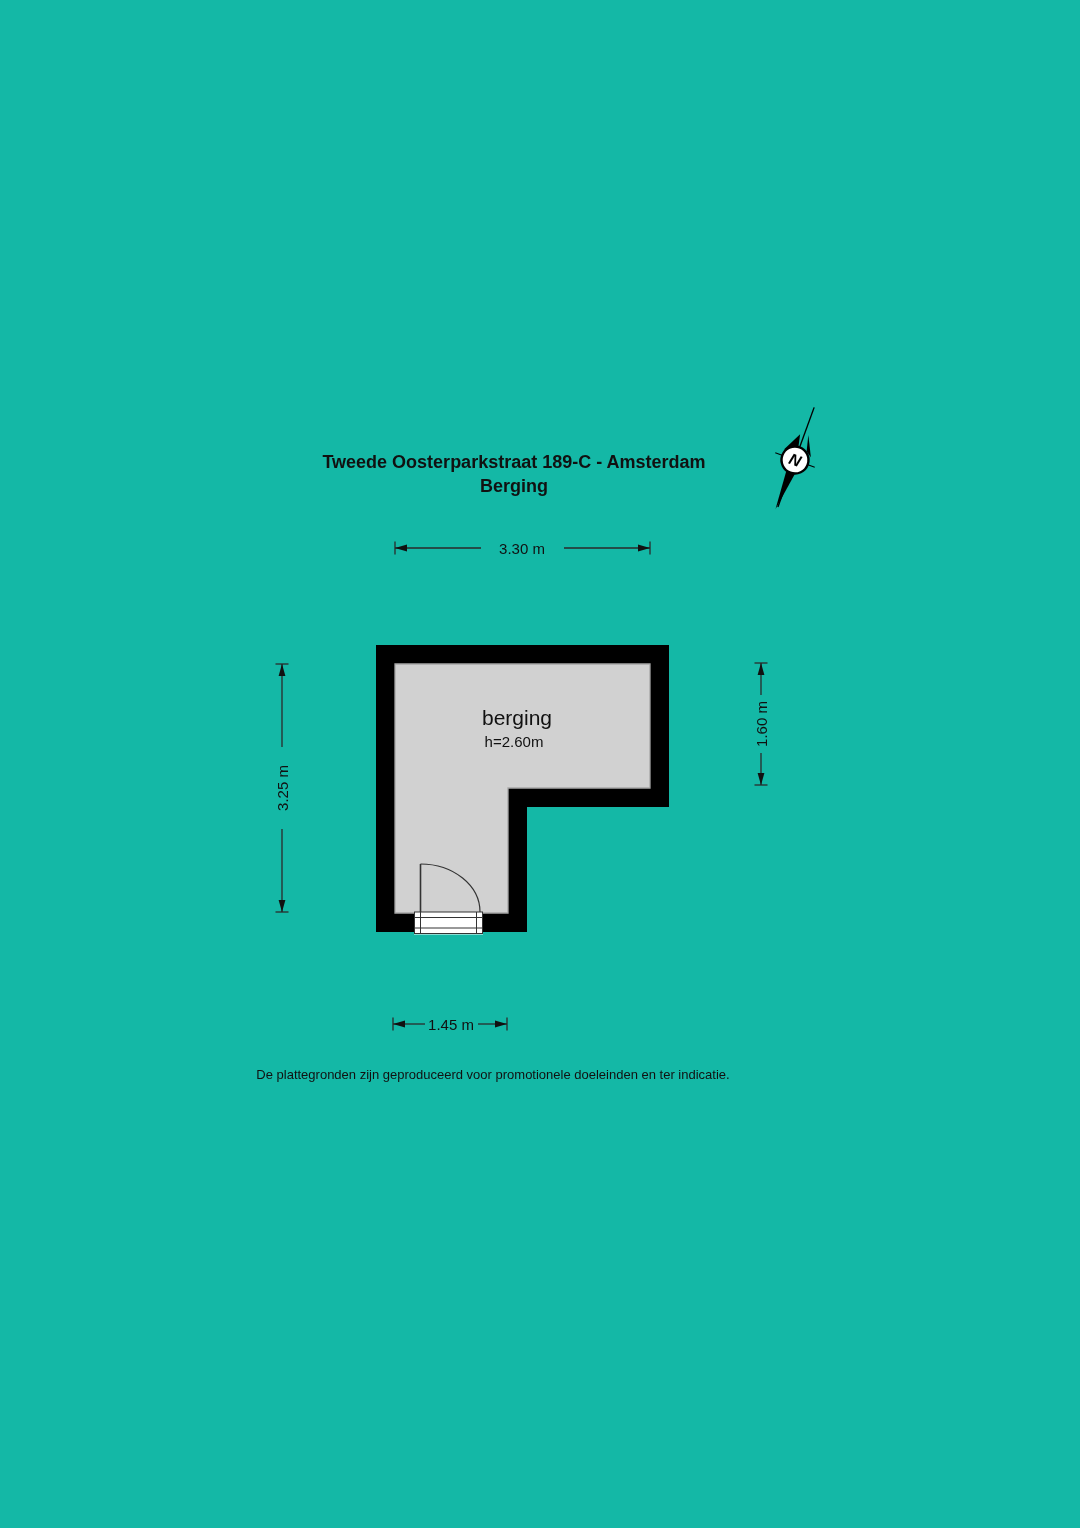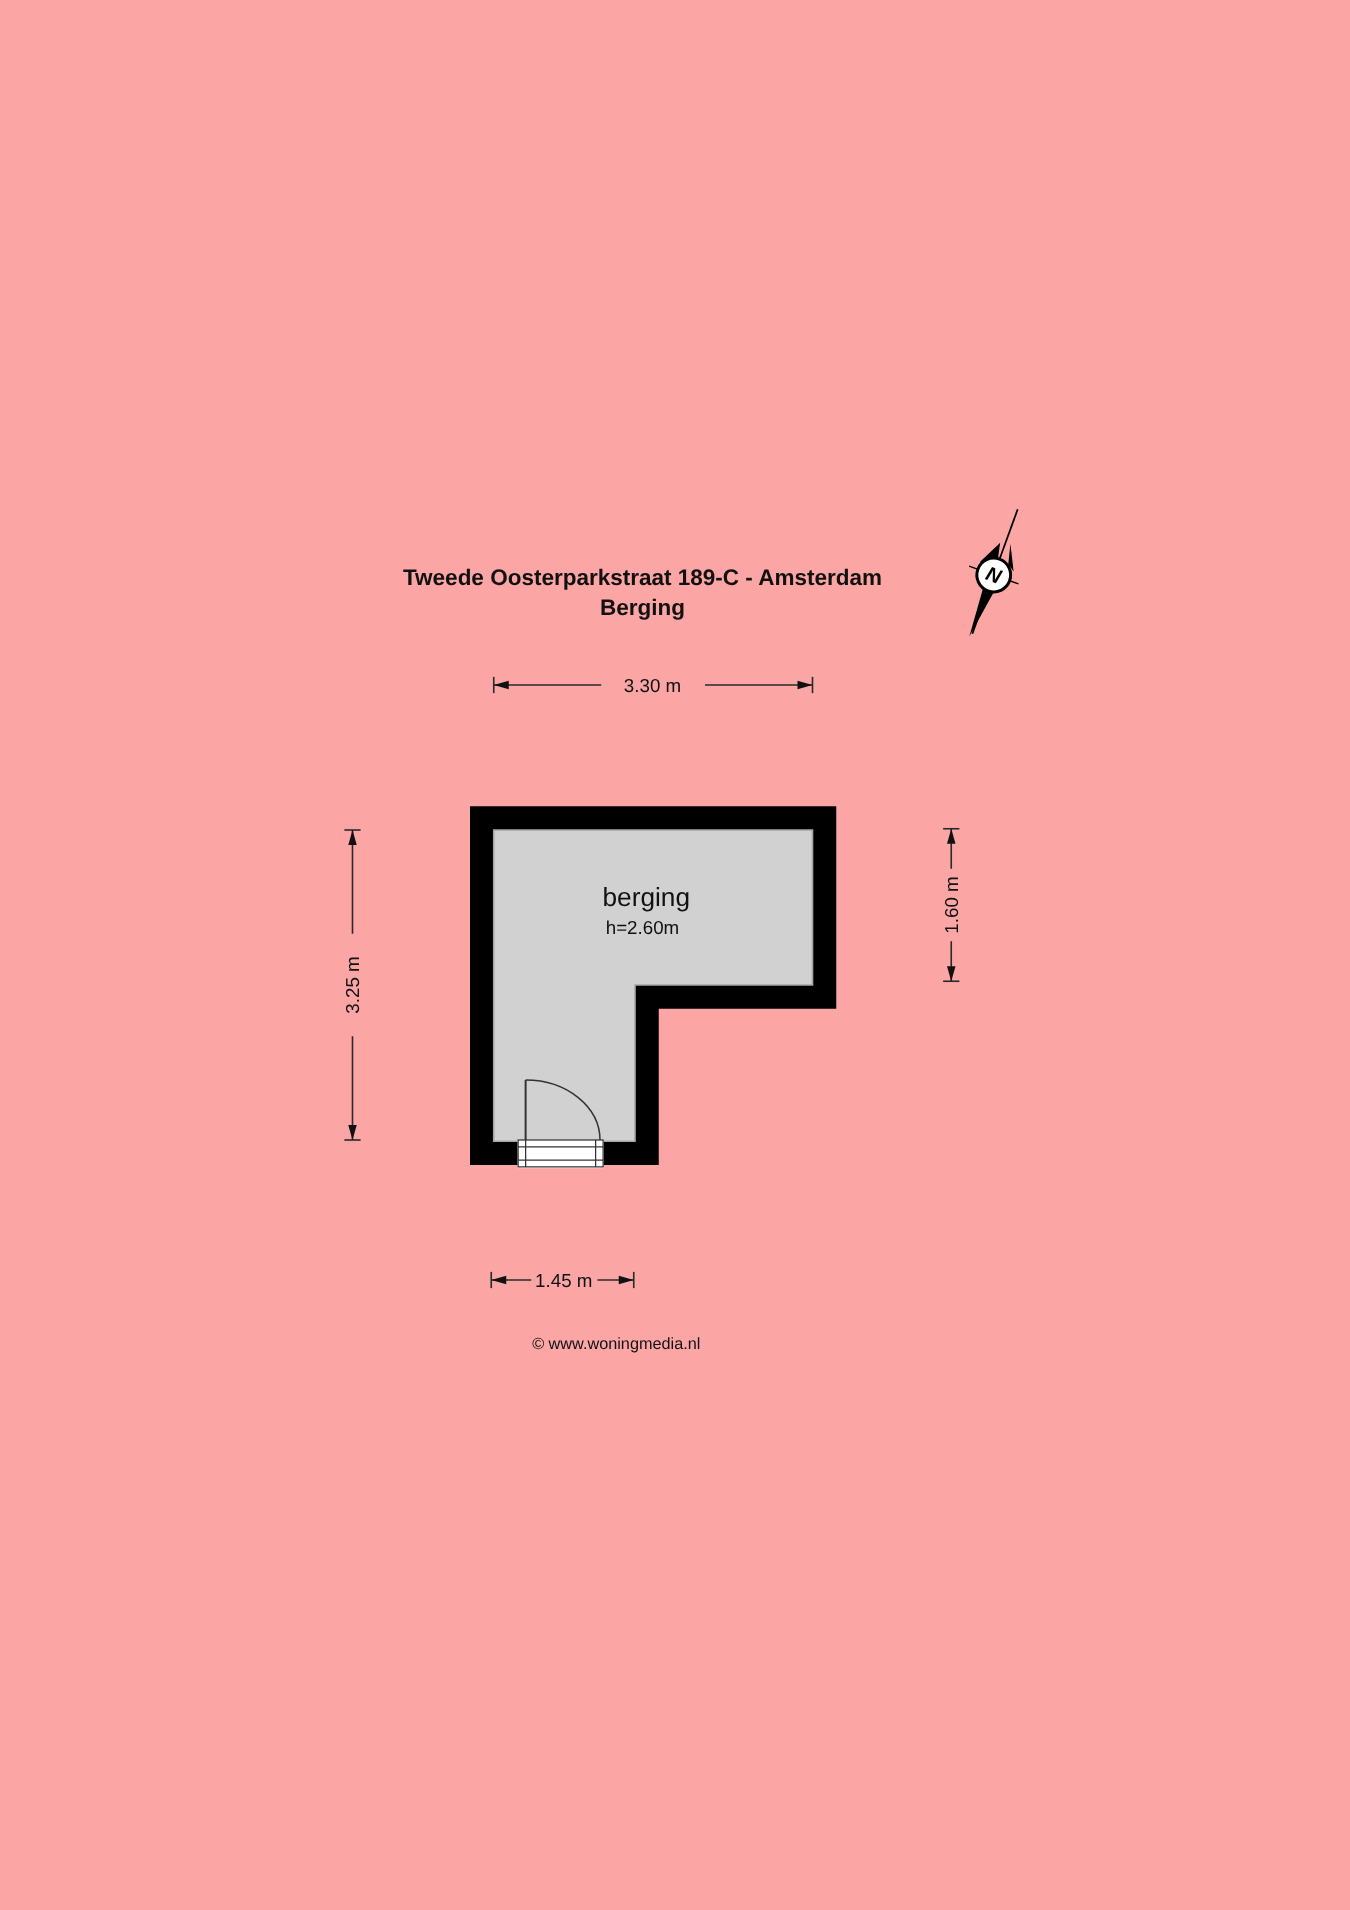--- a/index.html
+++ b/index.html
@@ -5,21 +5,21 @@
   html, body {
     margin: 0;
     padding: 0;
     background: #ffffff;
     font-family: "Liberation Sans", sans-serif;
   }
   .page {
     position: relative;
     width: 1080px;
     height: 1528px;
-    background: #fca5a5;
+    background: #14b8a6;
     overflow: hidden;
   }
   .title-block {
     position: absolute;
     left: 514px;
     top: 450px;
     transform: translateX(-50%);
     text-align: center;
     font-size: 18px;
     font-weight: bold;
@@ -155,16 +155,16 @@
       <line class="threshold-line" x1="476.5" y1="912" x2="476.5" y2="933.5"></line>
       <line class="door-line" x1="420.5" y1="864" x2="420.5" y2="912"></line>
       <path class="door-arc" d="M 420.5 864 A 59.5 48 0 0 1 480 912"></path>
     </g>
 
     <text class="room-name" x="517" y="725">berging</text>
     <text class="room-height" x="514" y="747">h=2.60m</text>
   </svg>
 
   <div class="footer-block">
-    <div>© www.woningmedia.nl</div>
+    <div>De plattegronden zijn geproduceerd voor promotionele doeleinden en ter indicatie.</div>
   </div>
 
 </div>
 
 </body></html>

